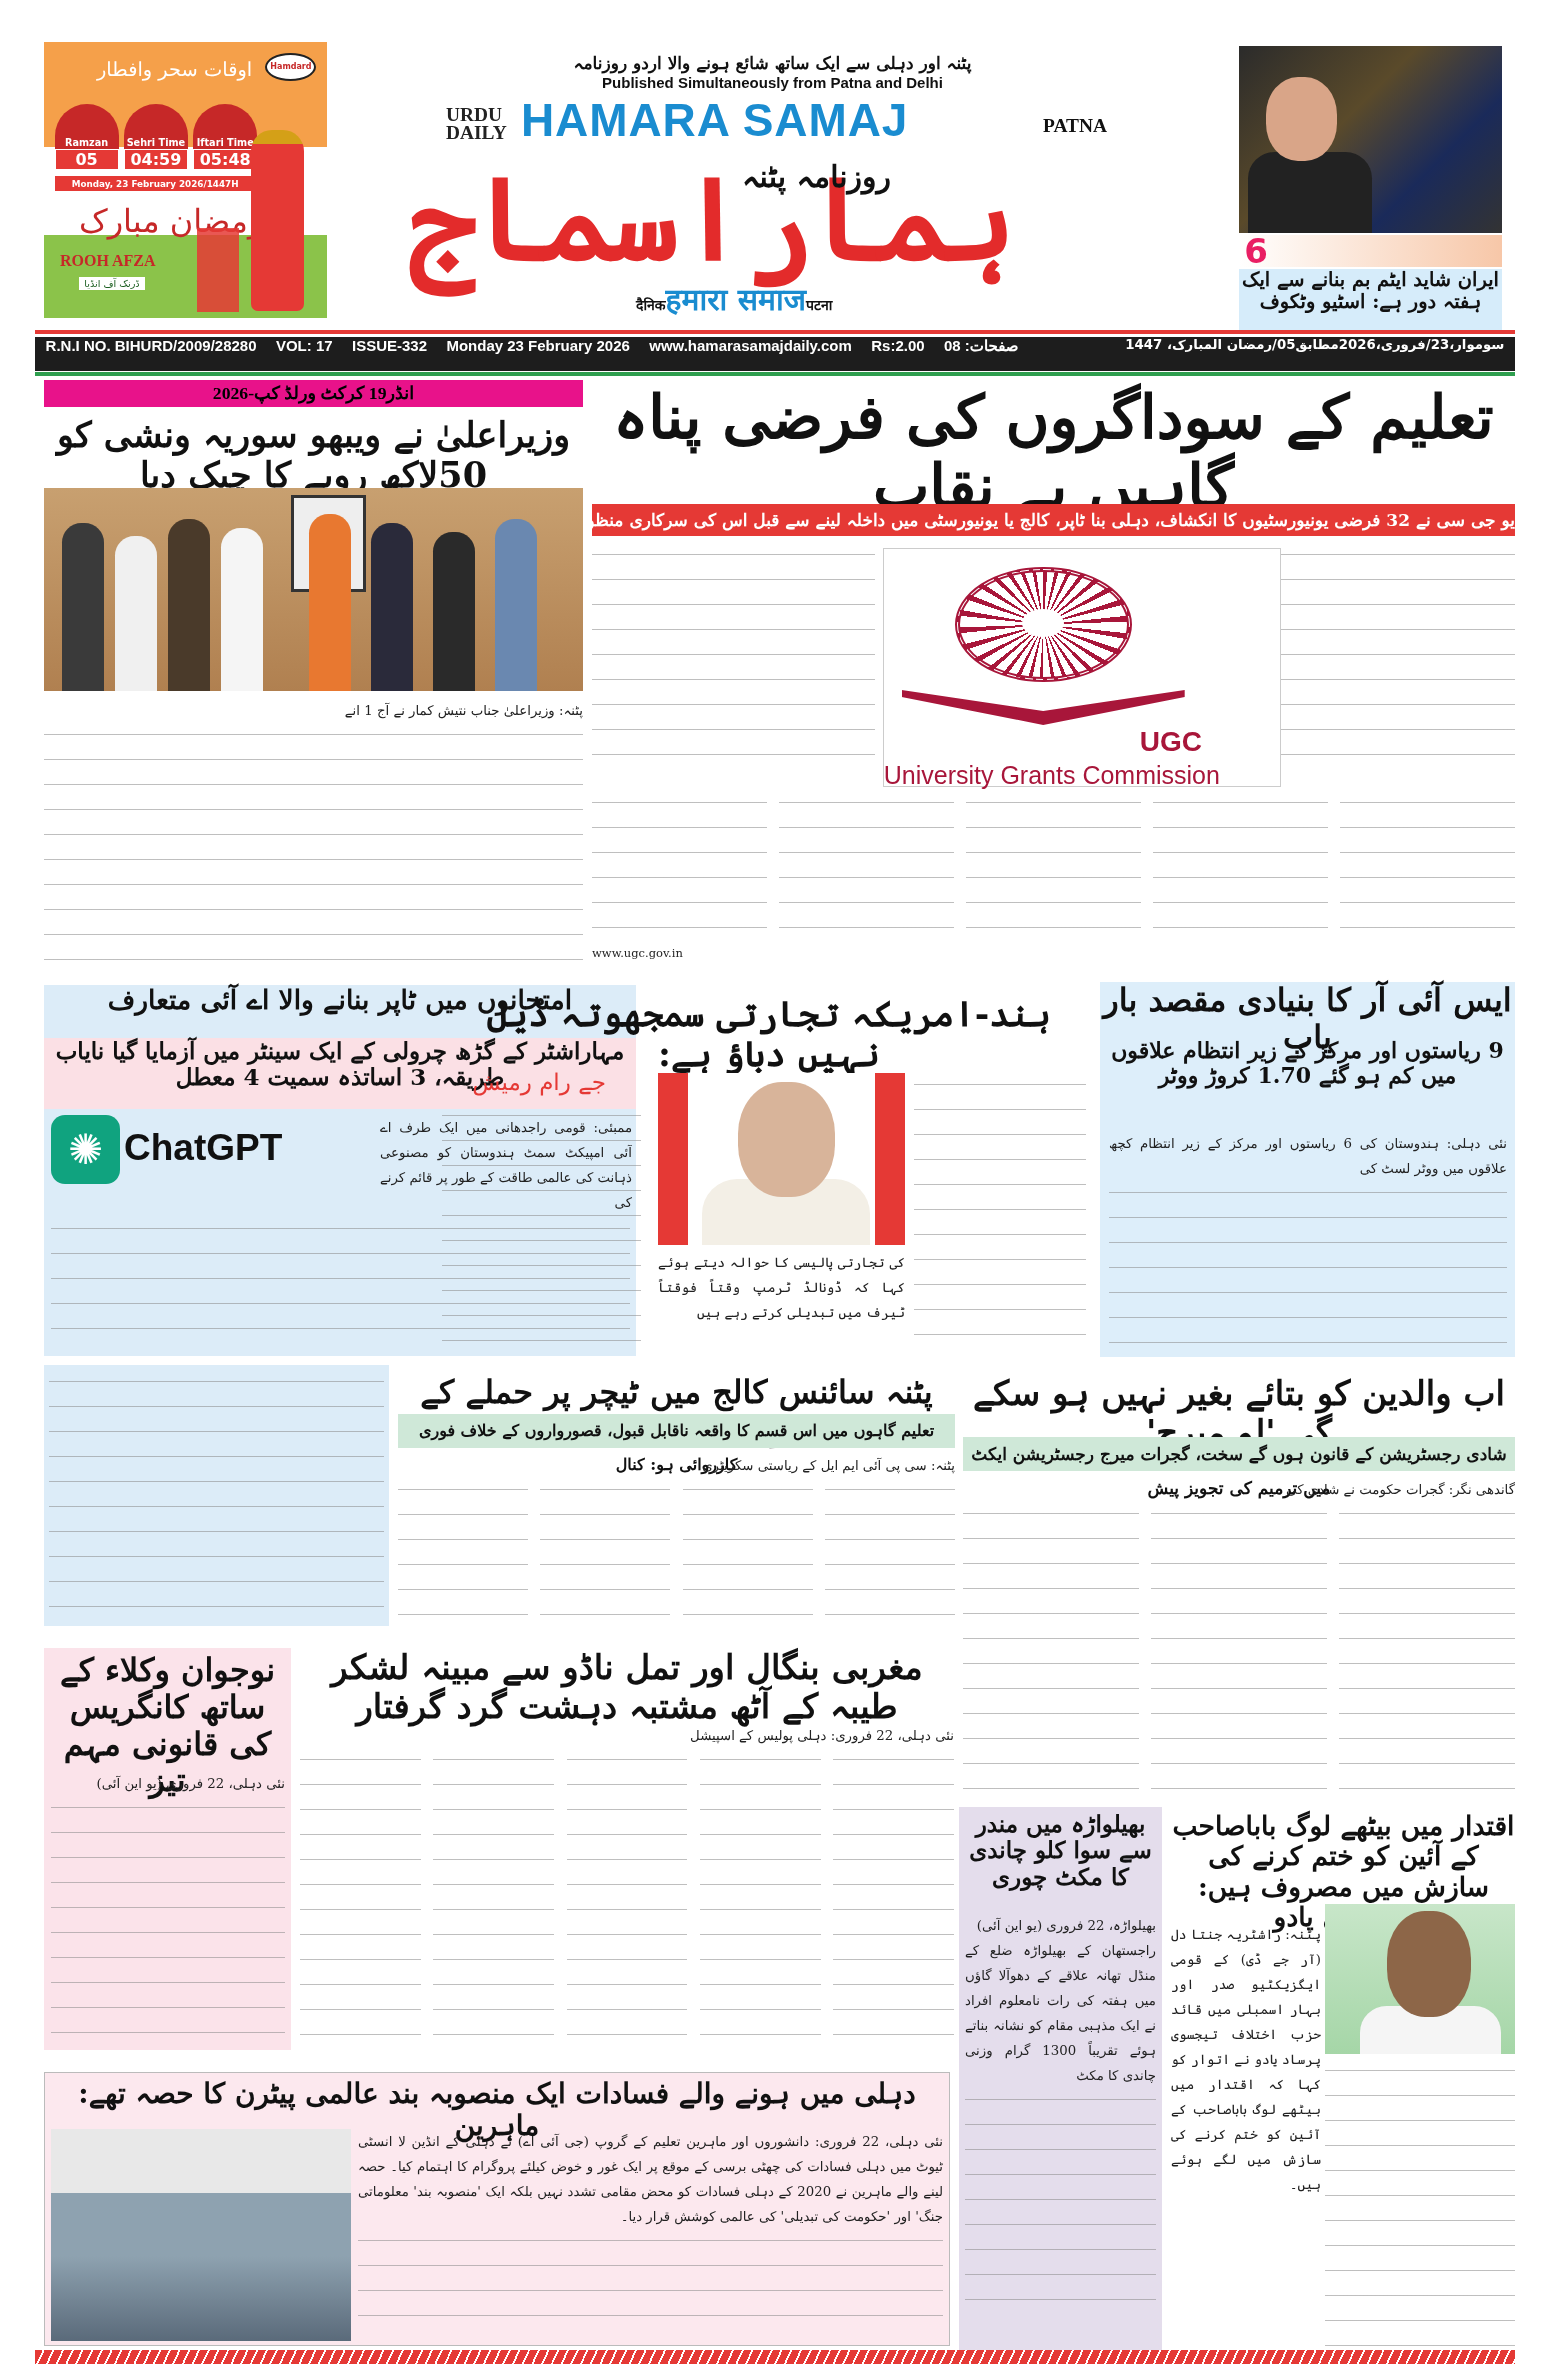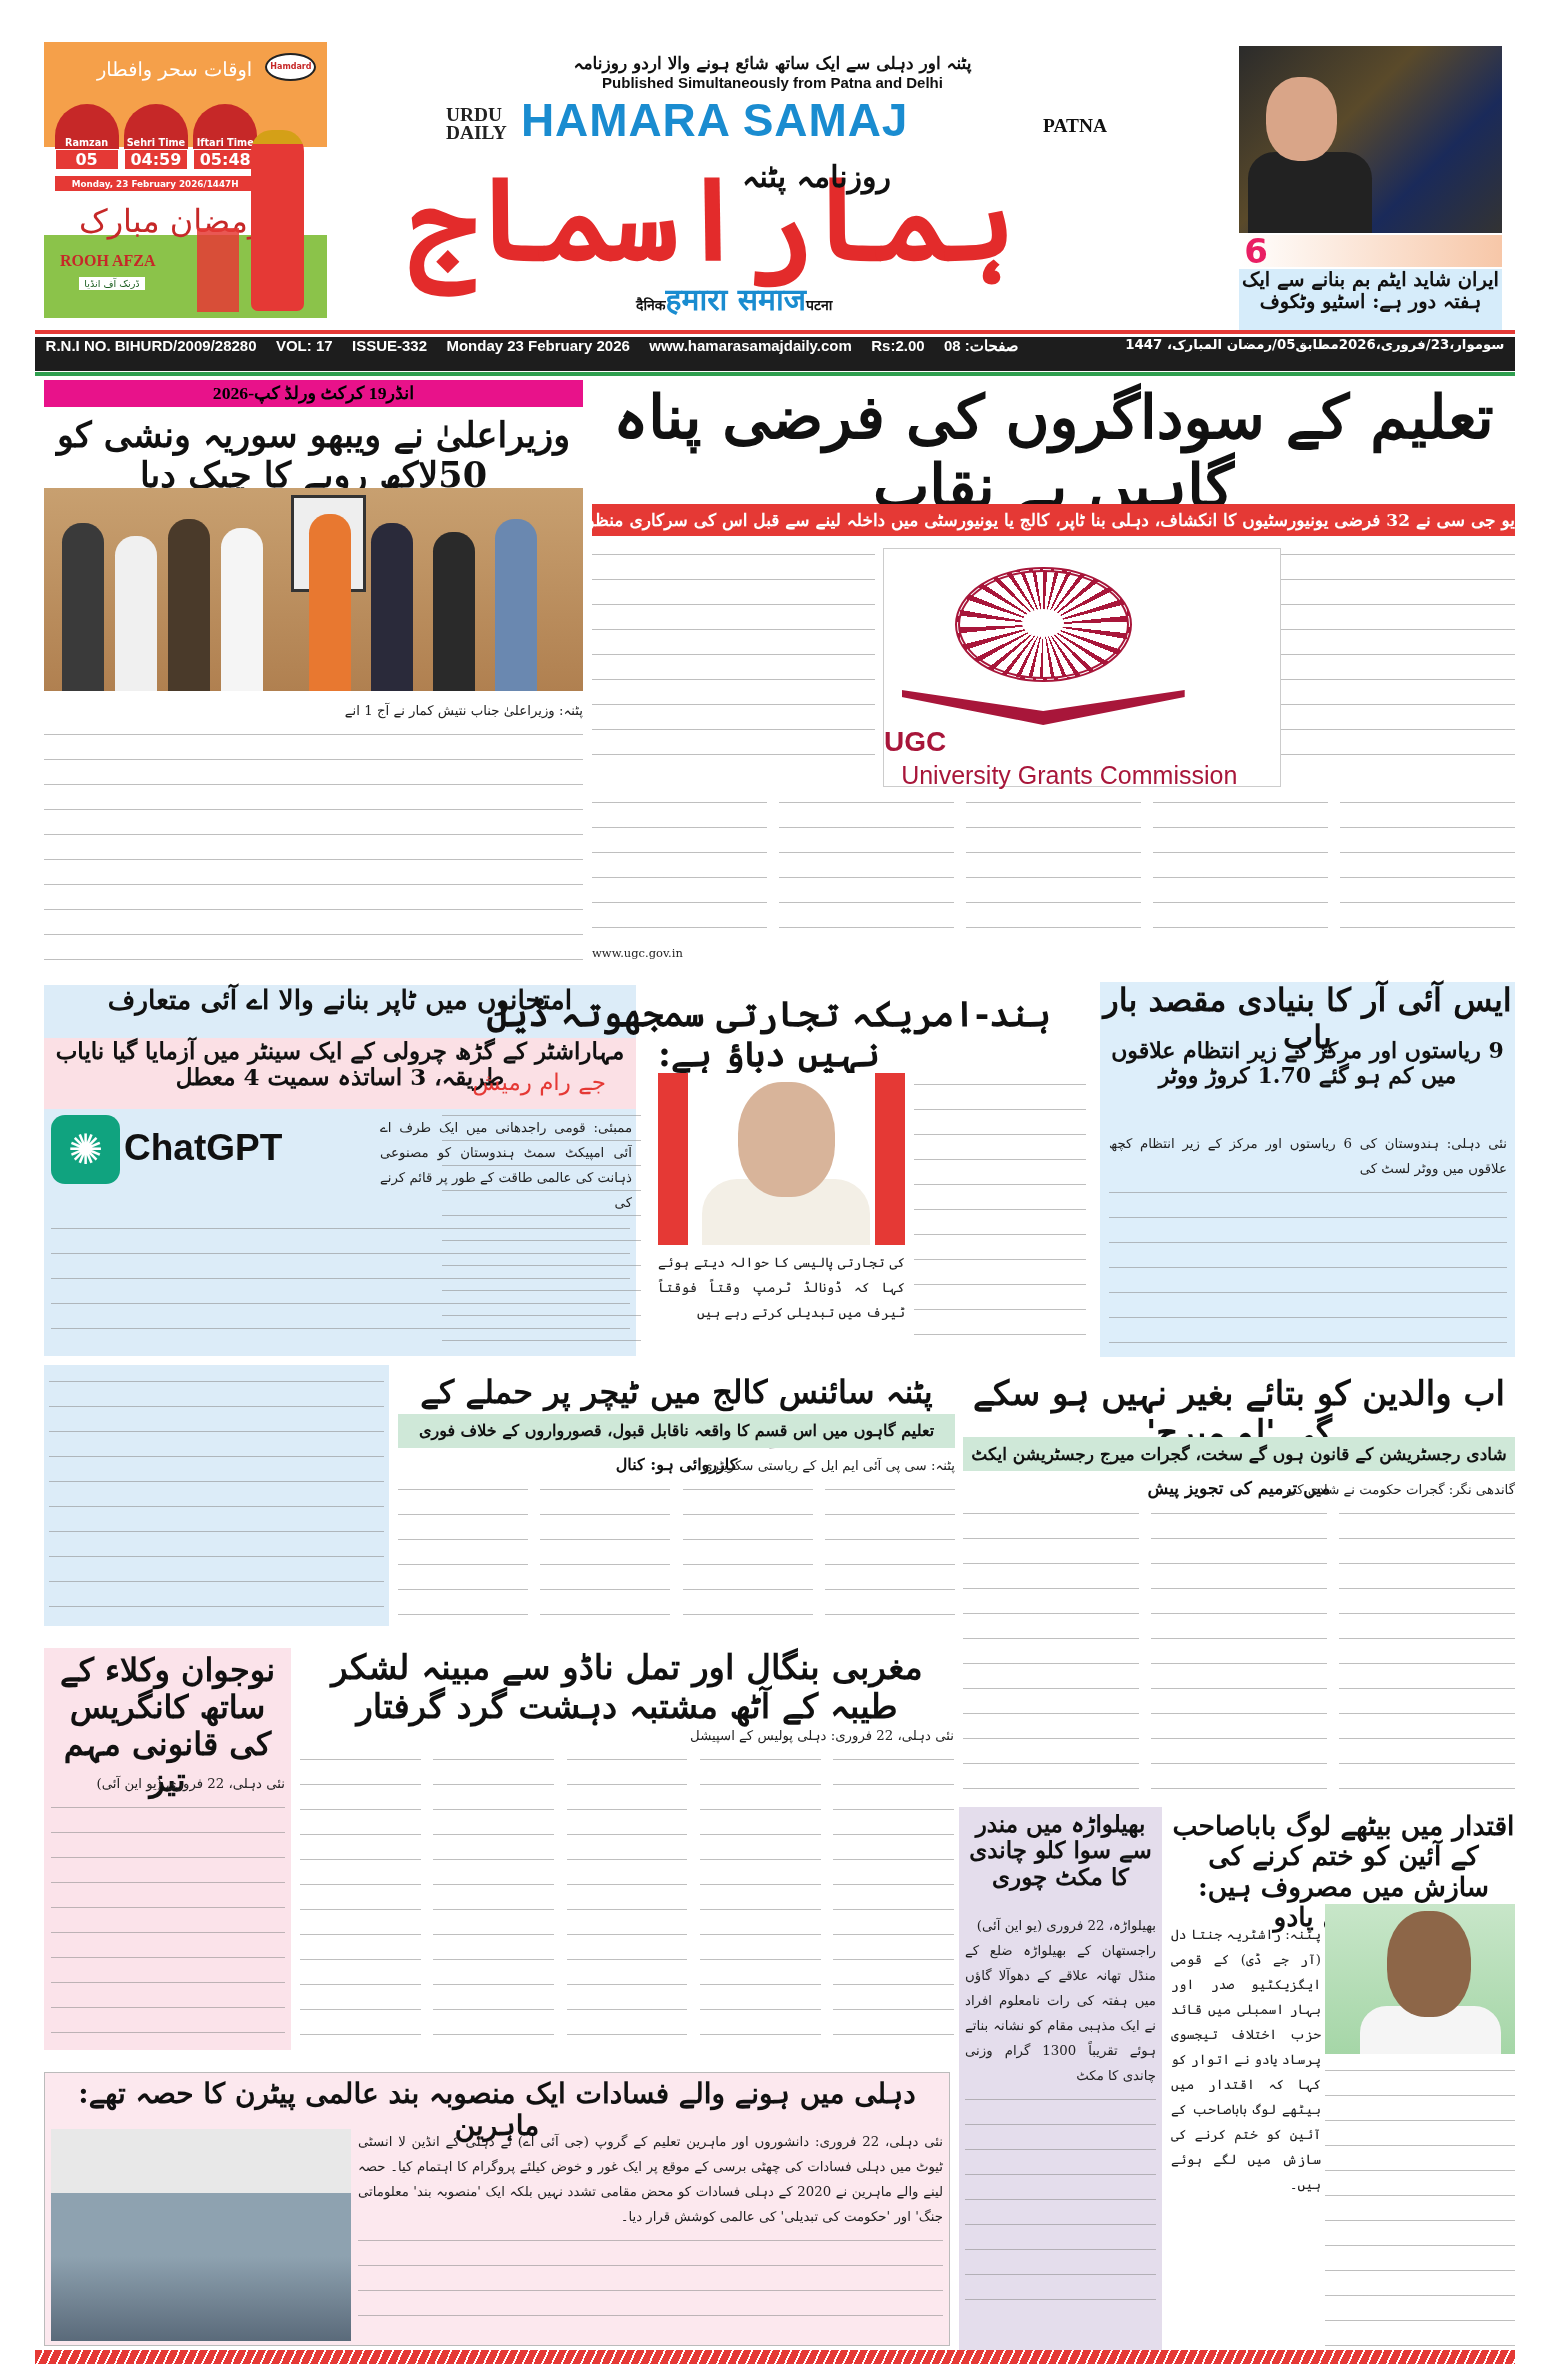--- a/index.html
+++ b/index.html
@@ -53,22 +53,22 @@
 #cm-photo .p{position:absolute;bottom:0;width:42px;border-radius:19.4px 19.4px 0 0}
 #cm-text{left:44px;top:698px;width:539px;height:265px}
 
 #main-hl{left:592px;top:383px;width:923px;height:97px;font-size:60px}
 #red-sub{left:592px;top:504px;width:923px;height:32px;background:#e53935;color:#fff;font-size:17px;font-weight:bold;line-height:32px;direction:rtl;text-align:center;font-family:"DejaVu Serif",serif;overflow:hidden;white-space:nowrap}
 #ugc-text-r{left:1232px;top:543px;width:283px;height:221px}
 #ugc-logo{left:883px;top:548px;width:398px;height:239px;border:0.9px solid #ccc;background:#fff}
 #ugc-logo .ring{position:absolute;left:71px;top:17.7px;width:177px;height:115px;border:5.3px double #a8163a;border-radius:50%;background:repeating-conic-gradient(#a8163a 0 4deg,#fff 4deg 12deg)}
 #ugc-logo .ring::after{content:"";position:absolute;left:62px;top:37px;width:42px;height:28px;background:#fff;border-radius:50%}
 #ugc-logo .chev{position:absolute;left:17.7px;top:141px;width:283px;height:35px;background:#a8163a;clip-path:polygon(0 0,50% 60%,100% 0,100% 20%,50% 100%,0 20%)}
-#ugc-logo .abbr{position:absolute;left:0;top:177px;width:318px;text-align:left;color:#a8163a;font-size:28px;font-weight:900;font-family:"Liberation Sans",sans-serif}
-#ugc-logo .full{position:absolute;left:-17.7px;top:212px;width:371px;text-align:right;color:#a8163a;font-size:25px;font-family:"Liberation Sans",sans-serif;white-space:nowrap}
+#ugc-logo .abbr{position:absolute;left:0;top:177px;width:318px;text-align:right;color:#a8163a;font-size:28px;font-weight:900;font-family:"Liberation Sans",sans-serif}
+#ugc-logo .full{position:absolute;left:-17.7px;top:212px;width:371px;text-align:center;color:#a8163a;font-size:25px;font-family:"Liberation Sans",sans-serif;white-space:nowrap}
 #ugc-text-l{left:592px;top:543px;width:283px;height:221px}
 #ugc-text-b{left:592px;top:791px;width:923px;height:172px}
 
 #ai-box{left:44px;top:985px;width:592px;height:371px;background:#dcecf8}
 #ai-hl{left:44px;top:985px;width:592px;height:49px;font-size:26.5px}
 #ai-sub{left:44px;top:1038px;width:592px;height:71px;background:#fbe0e5;font-size:23px;font-weight:900}
 #ai-logo{left:51px;top:1115px;width:69px;height:69px;background:#10a37f;border-radius:14px;color:#fff;font-size:42px;text-align:center;line-height:69px}
 #ai-word{left:124px;top:1127px;font-size:37px;font-weight:bold;font-family:"Liberation Sans",sans-serif}
 #ai-text1{left:380px;top:1115px;width:252px;height:99px}
 #ai-text2{left:51px;top:1217px;width:579px;height:133px}

